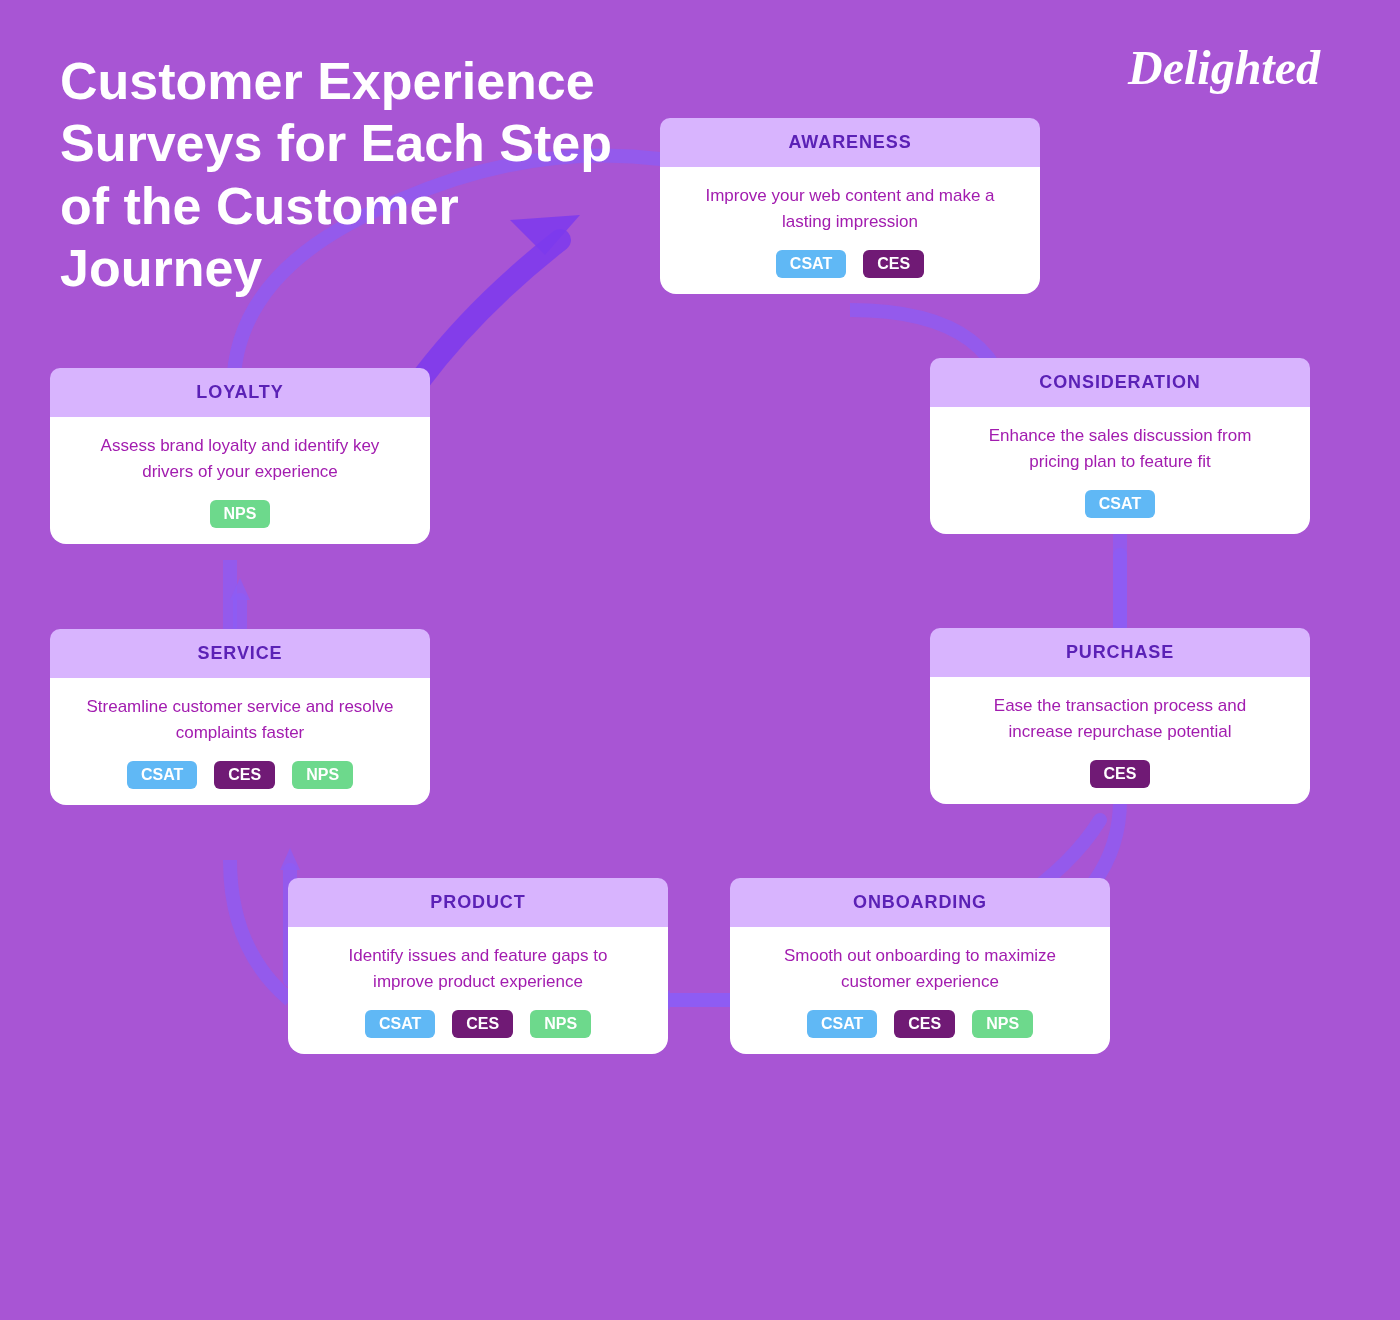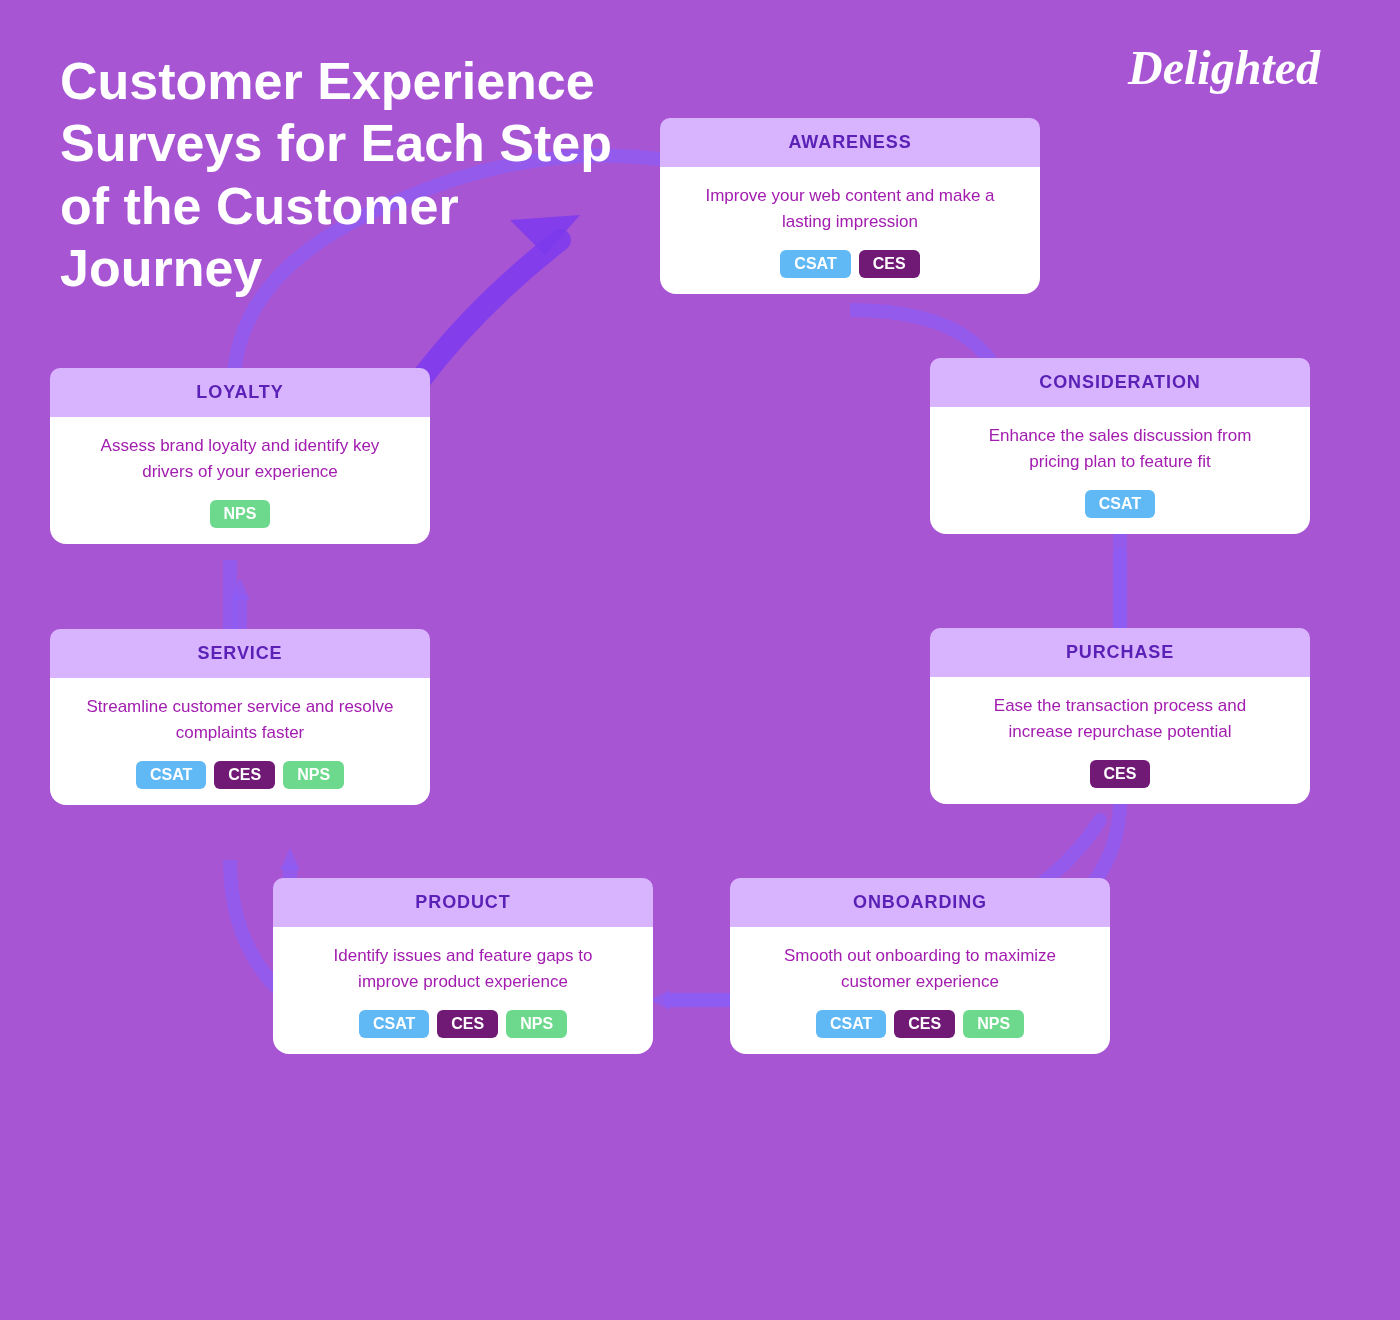--- a/index.html
+++ b/index.html
@@ -67,21 +67,21 @@
 
     .card-text {
       font-size: 17px;
       color: #a21caf;
       line-height: 1.5;
       margin-bottom: 16px;
     }
 
     .badges {
       display: flex;
-      gap: 8px;
+      gap: 17px;
       justify-content: center;
       flex-wrap: wrap;
     }
 
     .badge {
       border-radius: 6px;
       padding: 5px 14px;
       font-weight: 800;
       font-size: 16px;
       color: white;
@@ -116,21 +116,21 @@
     .card-onboarding {
       width: 380px;
       top: 890px;
       left: 730px;
     }
 
     
     .card-product {
       width: 380px;
       top: 890px;
-      left: 273px;
+      left: 288px;
     }
 
     
     .card-service {
       width: 380px;
       top: 641px;
       left: 50px;
     }
 
     

